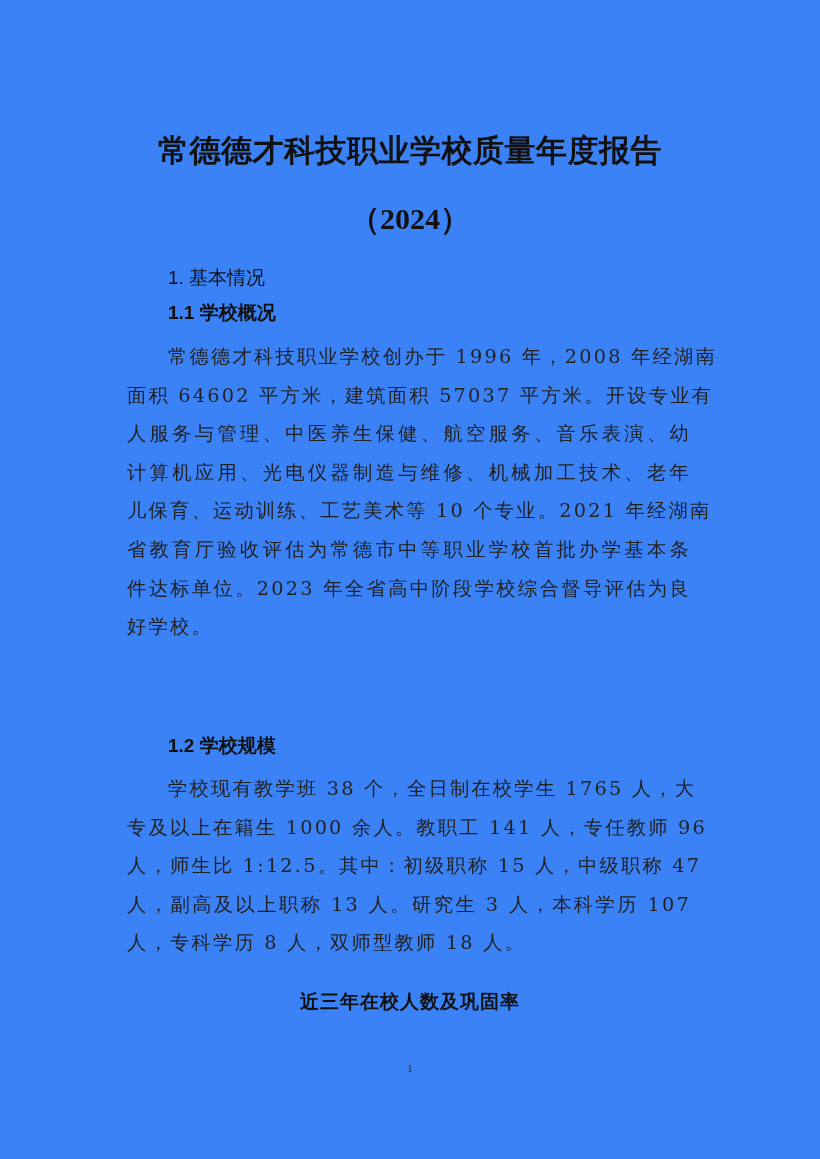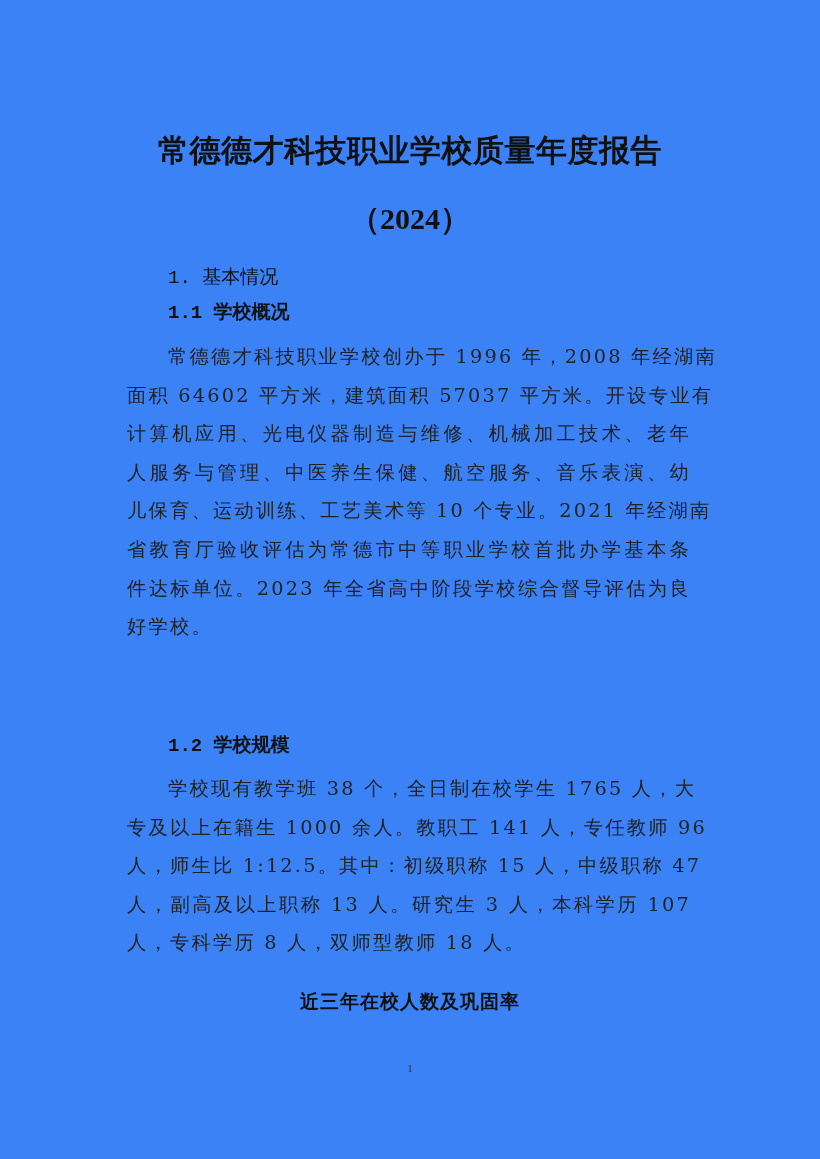--- a/index.html
+++ b/index.html
@@ -42,21 +42,21 @@
       text-align: center;
       font-family: "Liberation Serif", "DejaVu Serif", serif;
       font-size: 30px;
       font-weight: bold;
       color: #111;
       line-height: 44px;
     }
     .heading {
       position: absolute;
       left: 168px;
-      font-family: Liberation Mono, monospace;
+      font-family: Liberation Sans, sans-serif;
       font-size: 19px;
       color: #111;
       line-height: 28px;
       white-space: nowrap;
     }
     .heading.h1 { top: 264px; font-weight: normal; }
     .heading.h2 { font-weight: bold; }
     .para {
       position: absolute;
       left: 127px;
@@ -109,22 +109,22 @@
   <div class="doc-title">常德德才科技职业学校质量年度报告</div>
   <div class="doc-year">（2024）</div>
 
   <div class="heading h1">1. 基本情况</div>
 
   <div class="heading h2" style="top:299px;">1.1 学校概况</div>
 
   <div class="para" style="top:338px;">
     <span class="line first">常德德才科技职业学校创办于 1996 年，2008 年经湖南</span>
     <span class="line">面积 64602 平方米，建筑面积 57037 平方米。开设专业有</span>
+    <span class="line">人服务与管理、中医养生保健、航空服务、音乐表演、幼</span>
     <span class="line">计算机应用、光电仪器制造与维修、机械加工技术、老年</span>
-    <span class="line">人服务与管理、中医养生保健、航空服务、音乐表演、幼</span>
     <span class="line">儿保育、运动训练、工艺美术等 10 个专业。2021 年经湖南</span>
     <span class="line">省教育厅验收评估为常德市中等职业学校首批办学基本条</span>
     <span class="line">件达标单位。2023 年全省高中阶段学校综合督导评估为良</span>
     <span class="line last">好学校。</span>
   </div>
 
   <div class="heading h2" style="top:732px;">1.2 学校规模</div>
 
   <div class="para" style="top:770px;">
     <span class="line first">学校现有教学班 38 个，全日制在校学生 1765 人，大</span>

